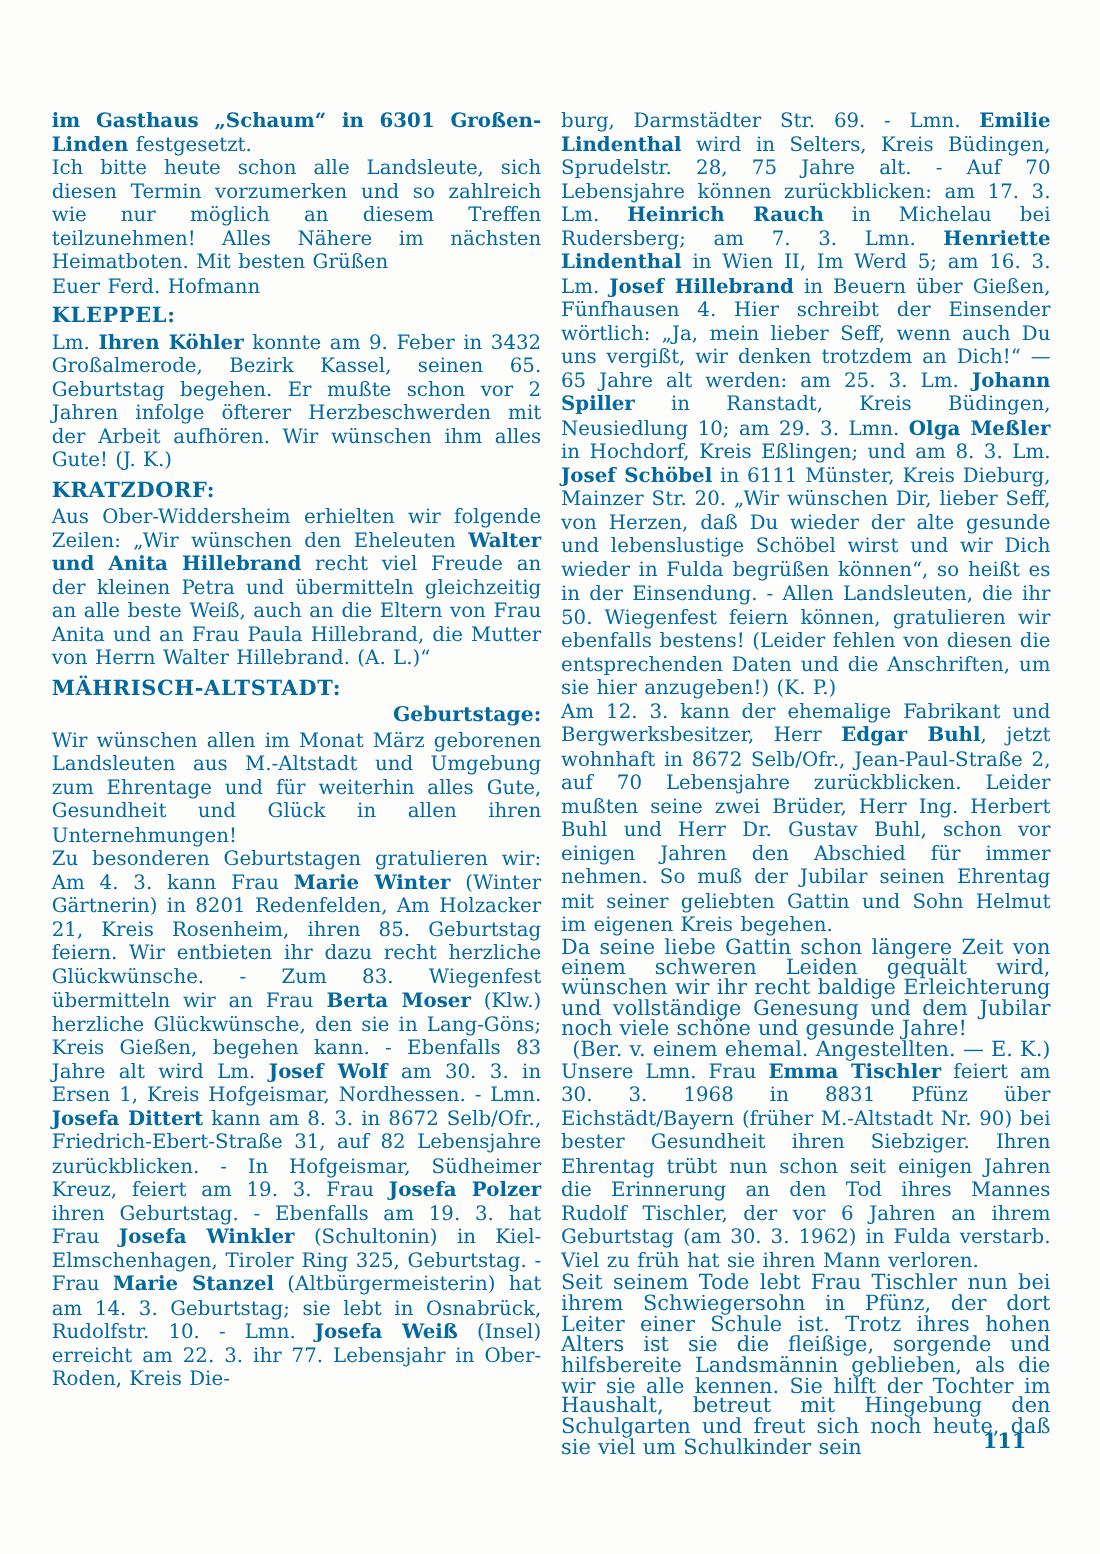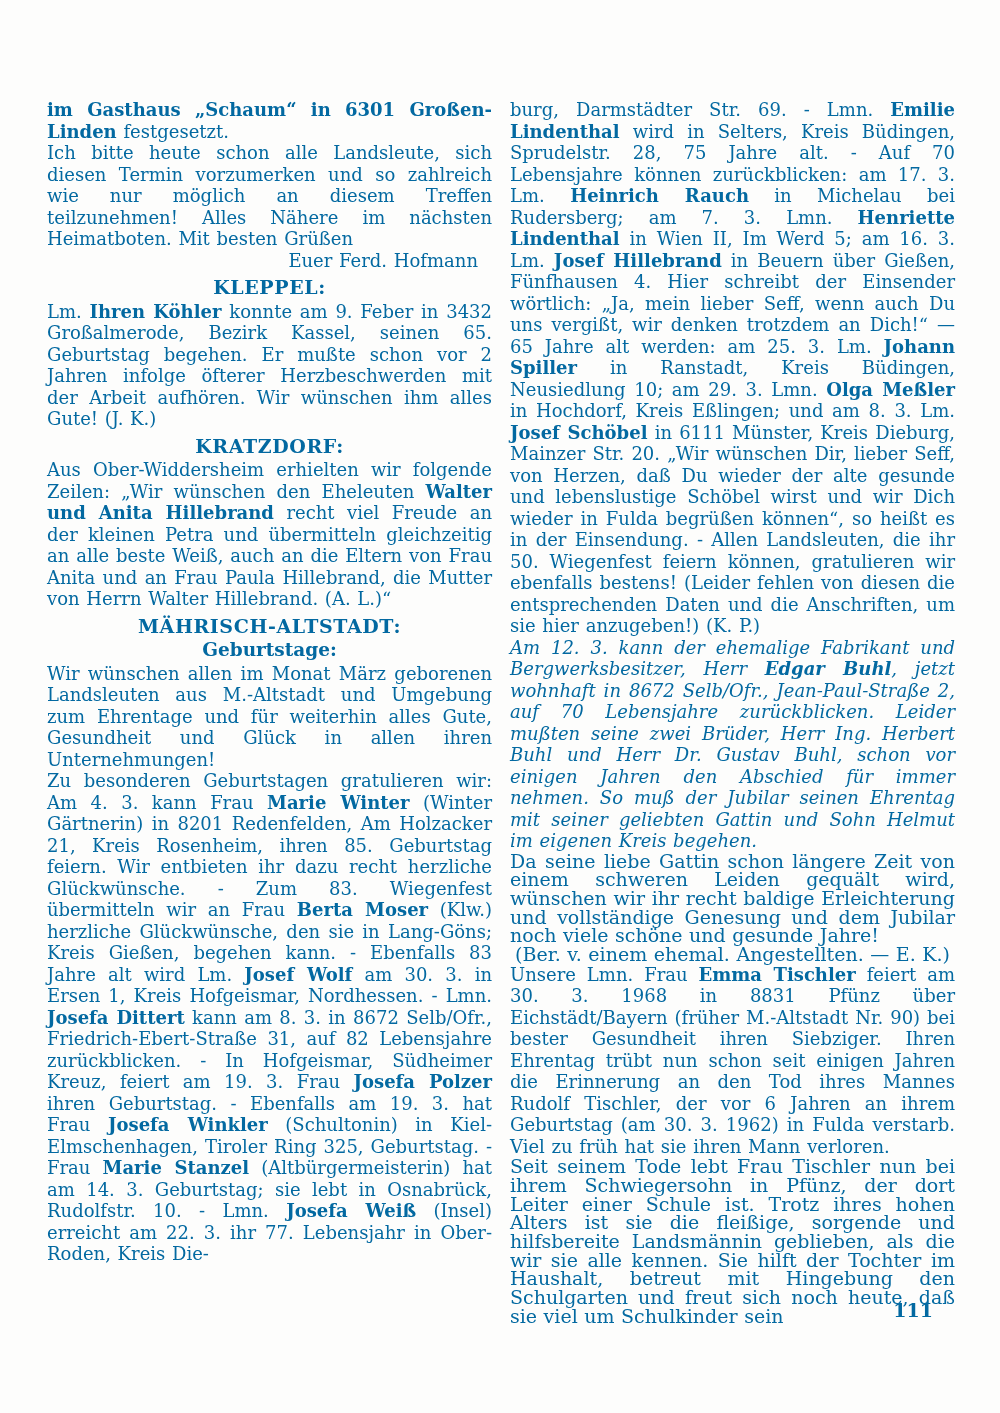--- a/index.html
+++ b/index.html
@@ -22,41 +22,41 @@
   }
   .col {
     width: 445px;
     font-size: 18px;
     line-height: 21.5px;
     text-align: justify;
     word-spacing: 1px;
   }
   .col p, .col h3, .col h4 { margin: 0; }
   .para { margin: 0; }
-  .para-gap { margin-top: 6px; font-style: italic; }
-  .signature { text-align: right; padding-right: 14px; }
+  .para-gap { margin-top: 6px; }
+  .signature { text-align: left; padding-right: 14px; }
   h3.heading {
     font-size: 19px;
     font-weight: bold;
     letter-spacing: 0.6px;
     margin: 6px 0 2px;
-    text-align: center;
+    text-align: left;
   }
   h4.subheading {
     font-size: 18.5px;
     font-weight: bold;
     margin: 2px 0 2px;
-    text-align: center;
+    text-align: right;
   }
   .small, .credit {
     font-size: 19px;
     line-height: 18.7px;
     word-spacing: 0.5px;
   }
-  .credit { text-align: center; }
+  .credit { text-align: right; }
   span.b { font-weight: bold; }
   .page-number {
     position: absolute;
     right: 67px;
     bottom: 92px;
     font-size: 19px;
     font-weight: bold;
   }
 </style>
 </head>

